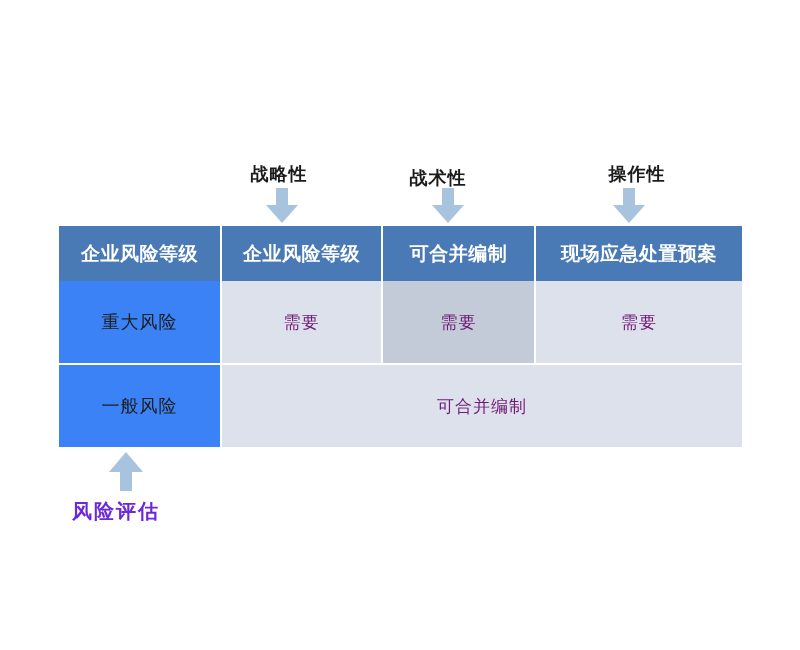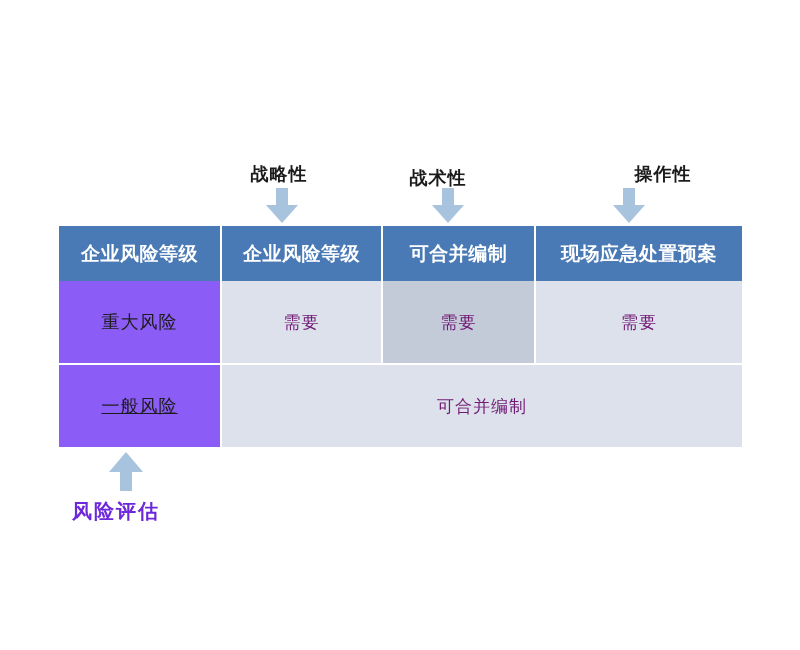--- a/index.html
+++ b/index.html
@@ -59,28 +59,28 @@
     background: #4a7ab5;
     color: #ffffff;
     font-size: 19px;
     font-weight: 700;
     border-right: 2px solid #ffffff;
     letter-spacing: 0.5px;
   }
   .hd.last { border-right: none; }
 
   .rowhead {
-    background: #8b5cf6;
+    background: #3b82f6;
     color: #1d1d1d;
     font-size: 18px;
     border-right: 2px solid #ffffff;
     border-bottom: 2px solid #ffffff;
     letter-spacing: 1px;
   }
-  .rowhead.lastrow { border-bottom: none; text-decoration: underline; }
+  .rowhead.lastrow { border-bottom: none; }
 
   .cell {
     background: #dde1eb;
     color: #701a75;
     font-size: 17px;
     border-right: 2px solid #ffffff;
     border-bottom: 2px solid #ffffff;
     letter-spacing: 1px;
   }
   .cell.nb { border-right: none; }
@@ -116,21 +116,21 @@
     </svg>
   </div>
 
   <div class="ann-label" style="left:383px; top:166px; width:110px;">战术性</div>
   <div class="arrow-down" style="left:431px; top:188px;">
     <svg width="34" height="36" viewBox="0 0 34 36">
       <polygon points="11,0 23,0 23,17 33,17 17,35 1,17 11,17" fill="#a8c3dd"></polygon>
     </svg>
   </div>
 
-  <div class="ann-label" style="left:608px; top:162px; width:110px;">操作性</div>
+  <div class="ann-label" style="left:582px; top:162px; width:110px;">操作性</div>
   <div class="arrow-down" style="left:612px; top:188px;">
     <svg width="34" height="36" viewBox="0 0 34 36">
       <polygon points="11,0 23,0 23,17 33,17 17,35 1,17 11,17" fill="#a8c3dd"></polygon>
     </svg>
   </div>
 
   <table id="matrix">
     <thead>
       <tr>
         <th class="hd c1">企业风险等级</th>

